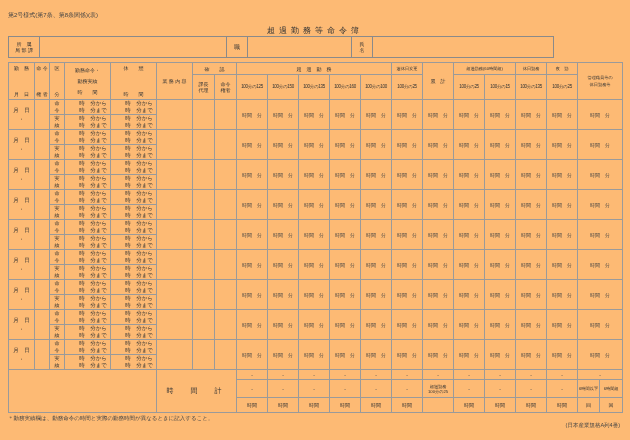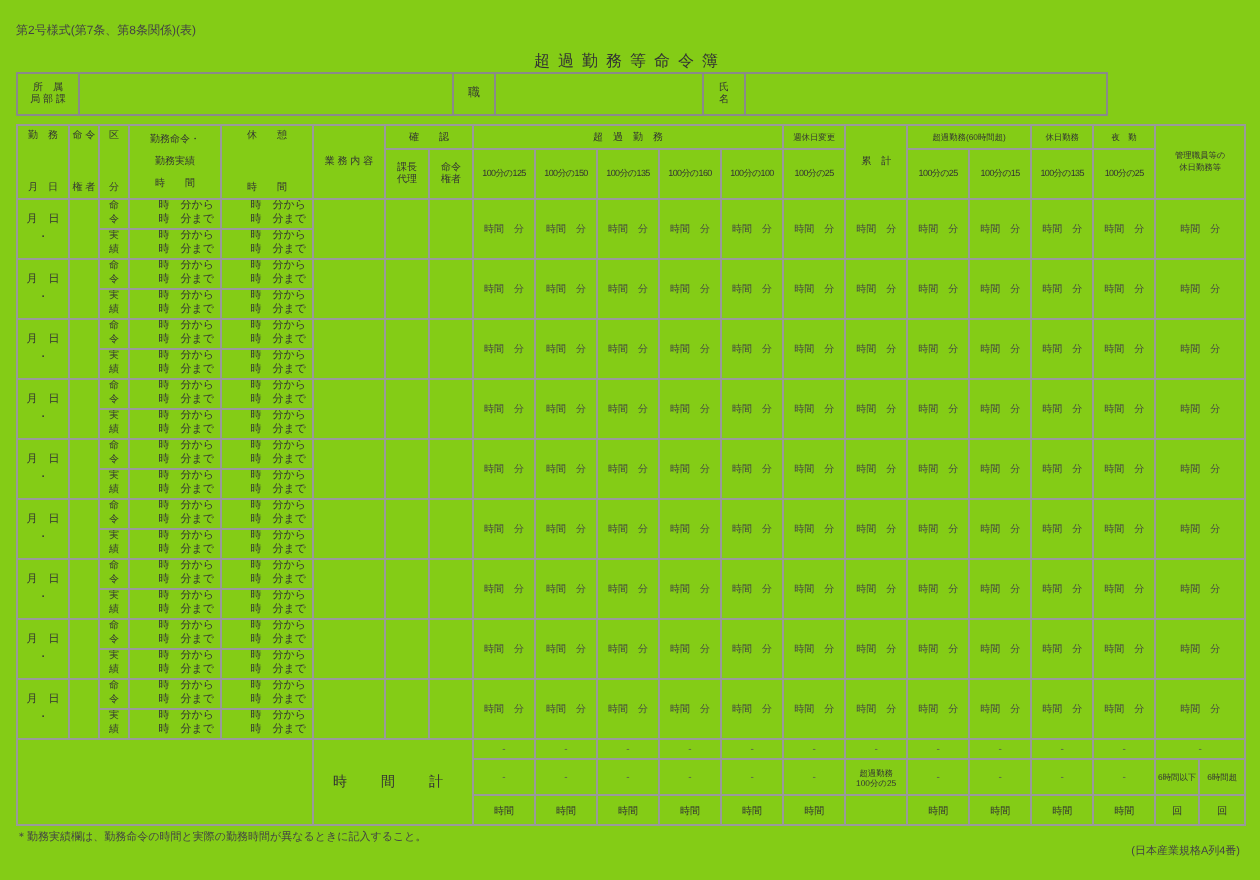--- a/index.html
+++ b/index.html
@@ -1,16 +1,16 @@
 <!DOCTYPE html>
 <html><head>
 <meta charset="utf-8">
 <style>
   html,body{margin:0;padding:0;background:#fff;}
-  .page{position:relative;width:630px;height:440px;background:#84cc16;
+  .page{position:relative;width:630px;height:440px;background:#fdba74;
         font-family:"Liberation Sans","DejaVu Sans",sans-serif;color:#333;overflow:hidden;}
   .formno{position:absolute;left:8px;top:11px;font-size:6px;color:#444;}
   .title{position:absolute;left:0;right:0;top:25px;text-align:center;font-size:8px;letter-spacing:4px;color:#333;}
   .inforow{position:absolute;left:8px;top:36px;height:22px;display:flex;}
   .ibox{border:1px solid #8a8a8a;margin-left:-1px;box-sizing:border-box;
         display:flex;flex-direction:column;justify-content:center;align-items:center;}
   .ibox:first-child{margin-left:0;}
   .ilabel{font-size:5px;line-height:6px;text-align:center;}
   .ilabel .ln{display:block;}
   table.main{position:absolute;left:8px;top:62px;width:614px;border-collapse:collapse;table-layout:fixed;}

